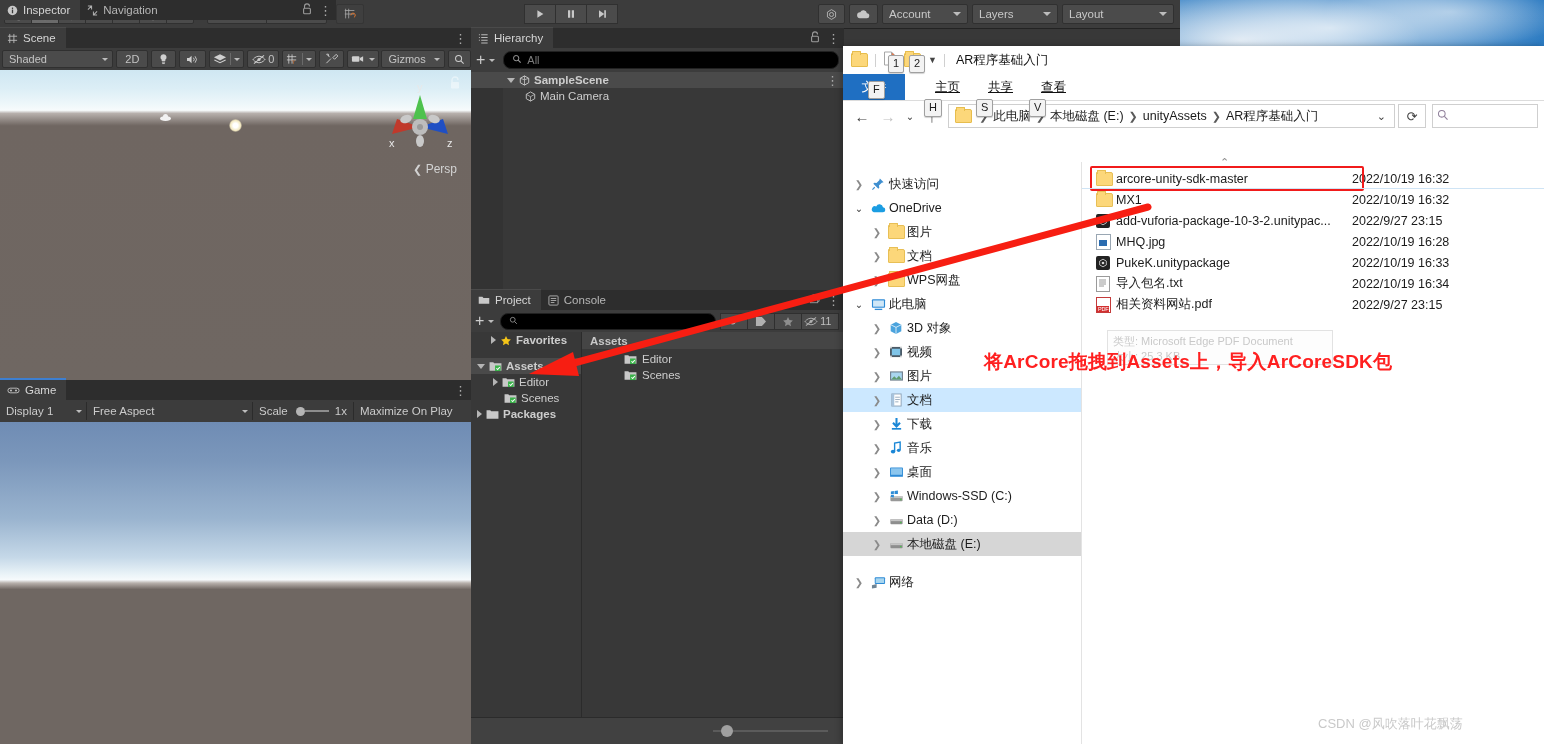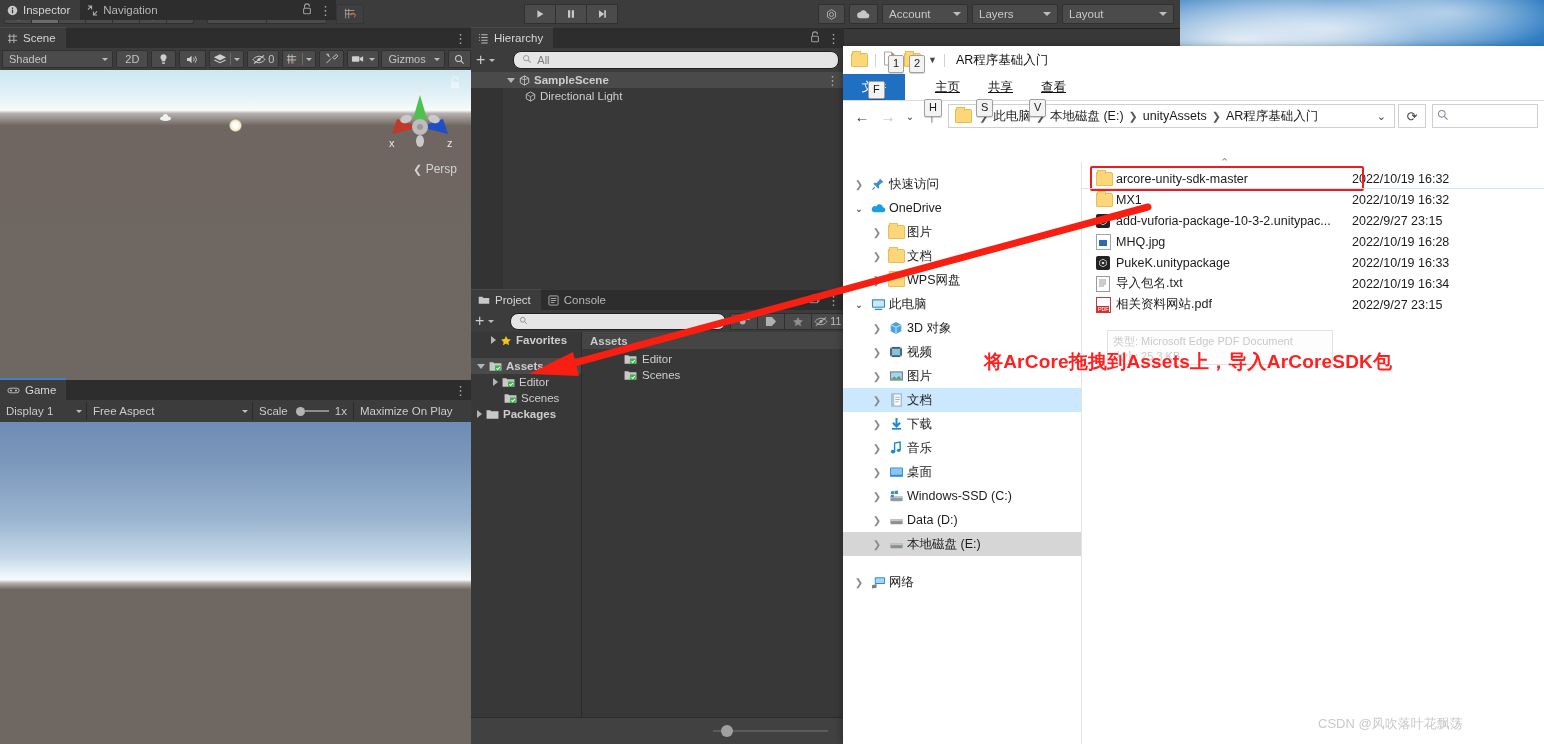--- a/index.html
+++ b/index.html
@@ -82,22 +82,22 @@
   .gt-dd{display:flex;align-items:center;justify-content:space-between;height:18px;padding:0 4px 0 6px;
     color:#cbcbcb;font-size:11.5px;border-right:1px solid #2b2b2b;}
   .game-canvas{position:absolute;left:0;top:42px;width:471px;height:322px;
     background:linear-gradient(180deg,#6f8cb4 0%,#7b97bb 12%,#9ab4cf 30%,#c5d8e8 42%,#e8f2f7 47%,
       #f6fafc 49%,#b8b1ac 50%,#6f6762 52%,#6f6762 100%);}
 
   
   #hierarchy{left:471px;top:28px;width:373px;height:262px;}
   .h-tool{height:24px;background:#3c3c3c;display:flex;align-items:center;padding:0 5px;}
   .plusbtn{display:flex;align-items:center;color:#cdcdcd;font-size:15px;margin-right:8px;}
-  .searchbox{flex:1;height:16px;background:#e5e5e5;border-radius:8px;display:flex;align-items:center;
-    padding:0 8px;color:#7d7d7d;font-size:11px;border:1px solid #212121;margin-left:10px;}
+  .searchbox{flex:1;height:16px;background:#000000;border-radius:8px;display:flex;align-items:center;
+    padding:0 8px;color:#7d7d7d;font-size:11px;border:1px solid #212121;}
   .h-body{position:absolute;left:0;top:44px;right:0;bottom:0;background:#383838;}
   .h-gutter{position:absolute;left:0;top:0;width:32px;bottom:0;background:#333333;}
   .h-row{height:16px;display:flex;align-items:center;font-size:11.5px;color:#cdcdcd;padding-left:32px;position:relative;}
   .h-row.sel{background:#4a4a4a;}
   .tri{width:0;height:0;border-top:4px solid transparent;border-bottom:4px solid transparent;
     border-left:5px solid #b5b5b5;margin-right:4px;}
   .tri.open{border-left:4px solid transparent;border-right:4px solid transparent;border-top:5px solid #b5b5b5;
     border-bottom:0;margin-right:4px;}
 
   
@@ -511,30 +511,30 @@
         <span style="margin-right:4px;display:flex;">
           <svg width="11" height="11" viewBox="0 0 12 12">
               <path d="M6 1l4.6 2.6v4.8L6 11 1.4 8.4V3.6z" fill="none" stroke="#cfcfcf" stroke-width="1"></path>
               <path d="M6 1v4.2L1.4 3.6M6 5.2L10.6 3.6M6 5.2V11" stroke="#cfcfcf" stroke-width=".8" fill="none"></path>
             </svg>
         </span>
         <span style="font-weight:bold;">SampleScene</span>
         <span class="kebab" style="position:absolute;right:5px;">⋮</span>
       </div>
 
-
       <div class="h-row" style="padding-left:54px;">
         <span style="margin-right:4px;display:flex;">
           <svg width="11" height="11" viewBox="0 0 12 12">
               <path d="M6 1l4.6 2.6v4.8L6 11 1.4 8.4V3.6z" fill="none" stroke="#c6c6c6" stroke-width="1"></path>
               <path d="M1.4 3.6L6 6.2l4.6-2.6M6 6.2V11" stroke="#c6c6c6" stroke-width=".8" fill="none"></path>
             </svg>
         </span>
-        <span>Directional Light</span>
-      </div>
+        <span>Main Camera</span>
+      </div>
+
     </div>
   </div>
 
   <div class="panel" id="project">
     <div class="tabbar">
       <div class="tab active">
         <span class="tab-icon">
           <svg width="12" height="10" viewBox="0 0 13 10">
               <path d="M.8 9V1.4h4l1.1 1.3h6.3V9z" fill="#c8c8c8"></path>
             </svg>

